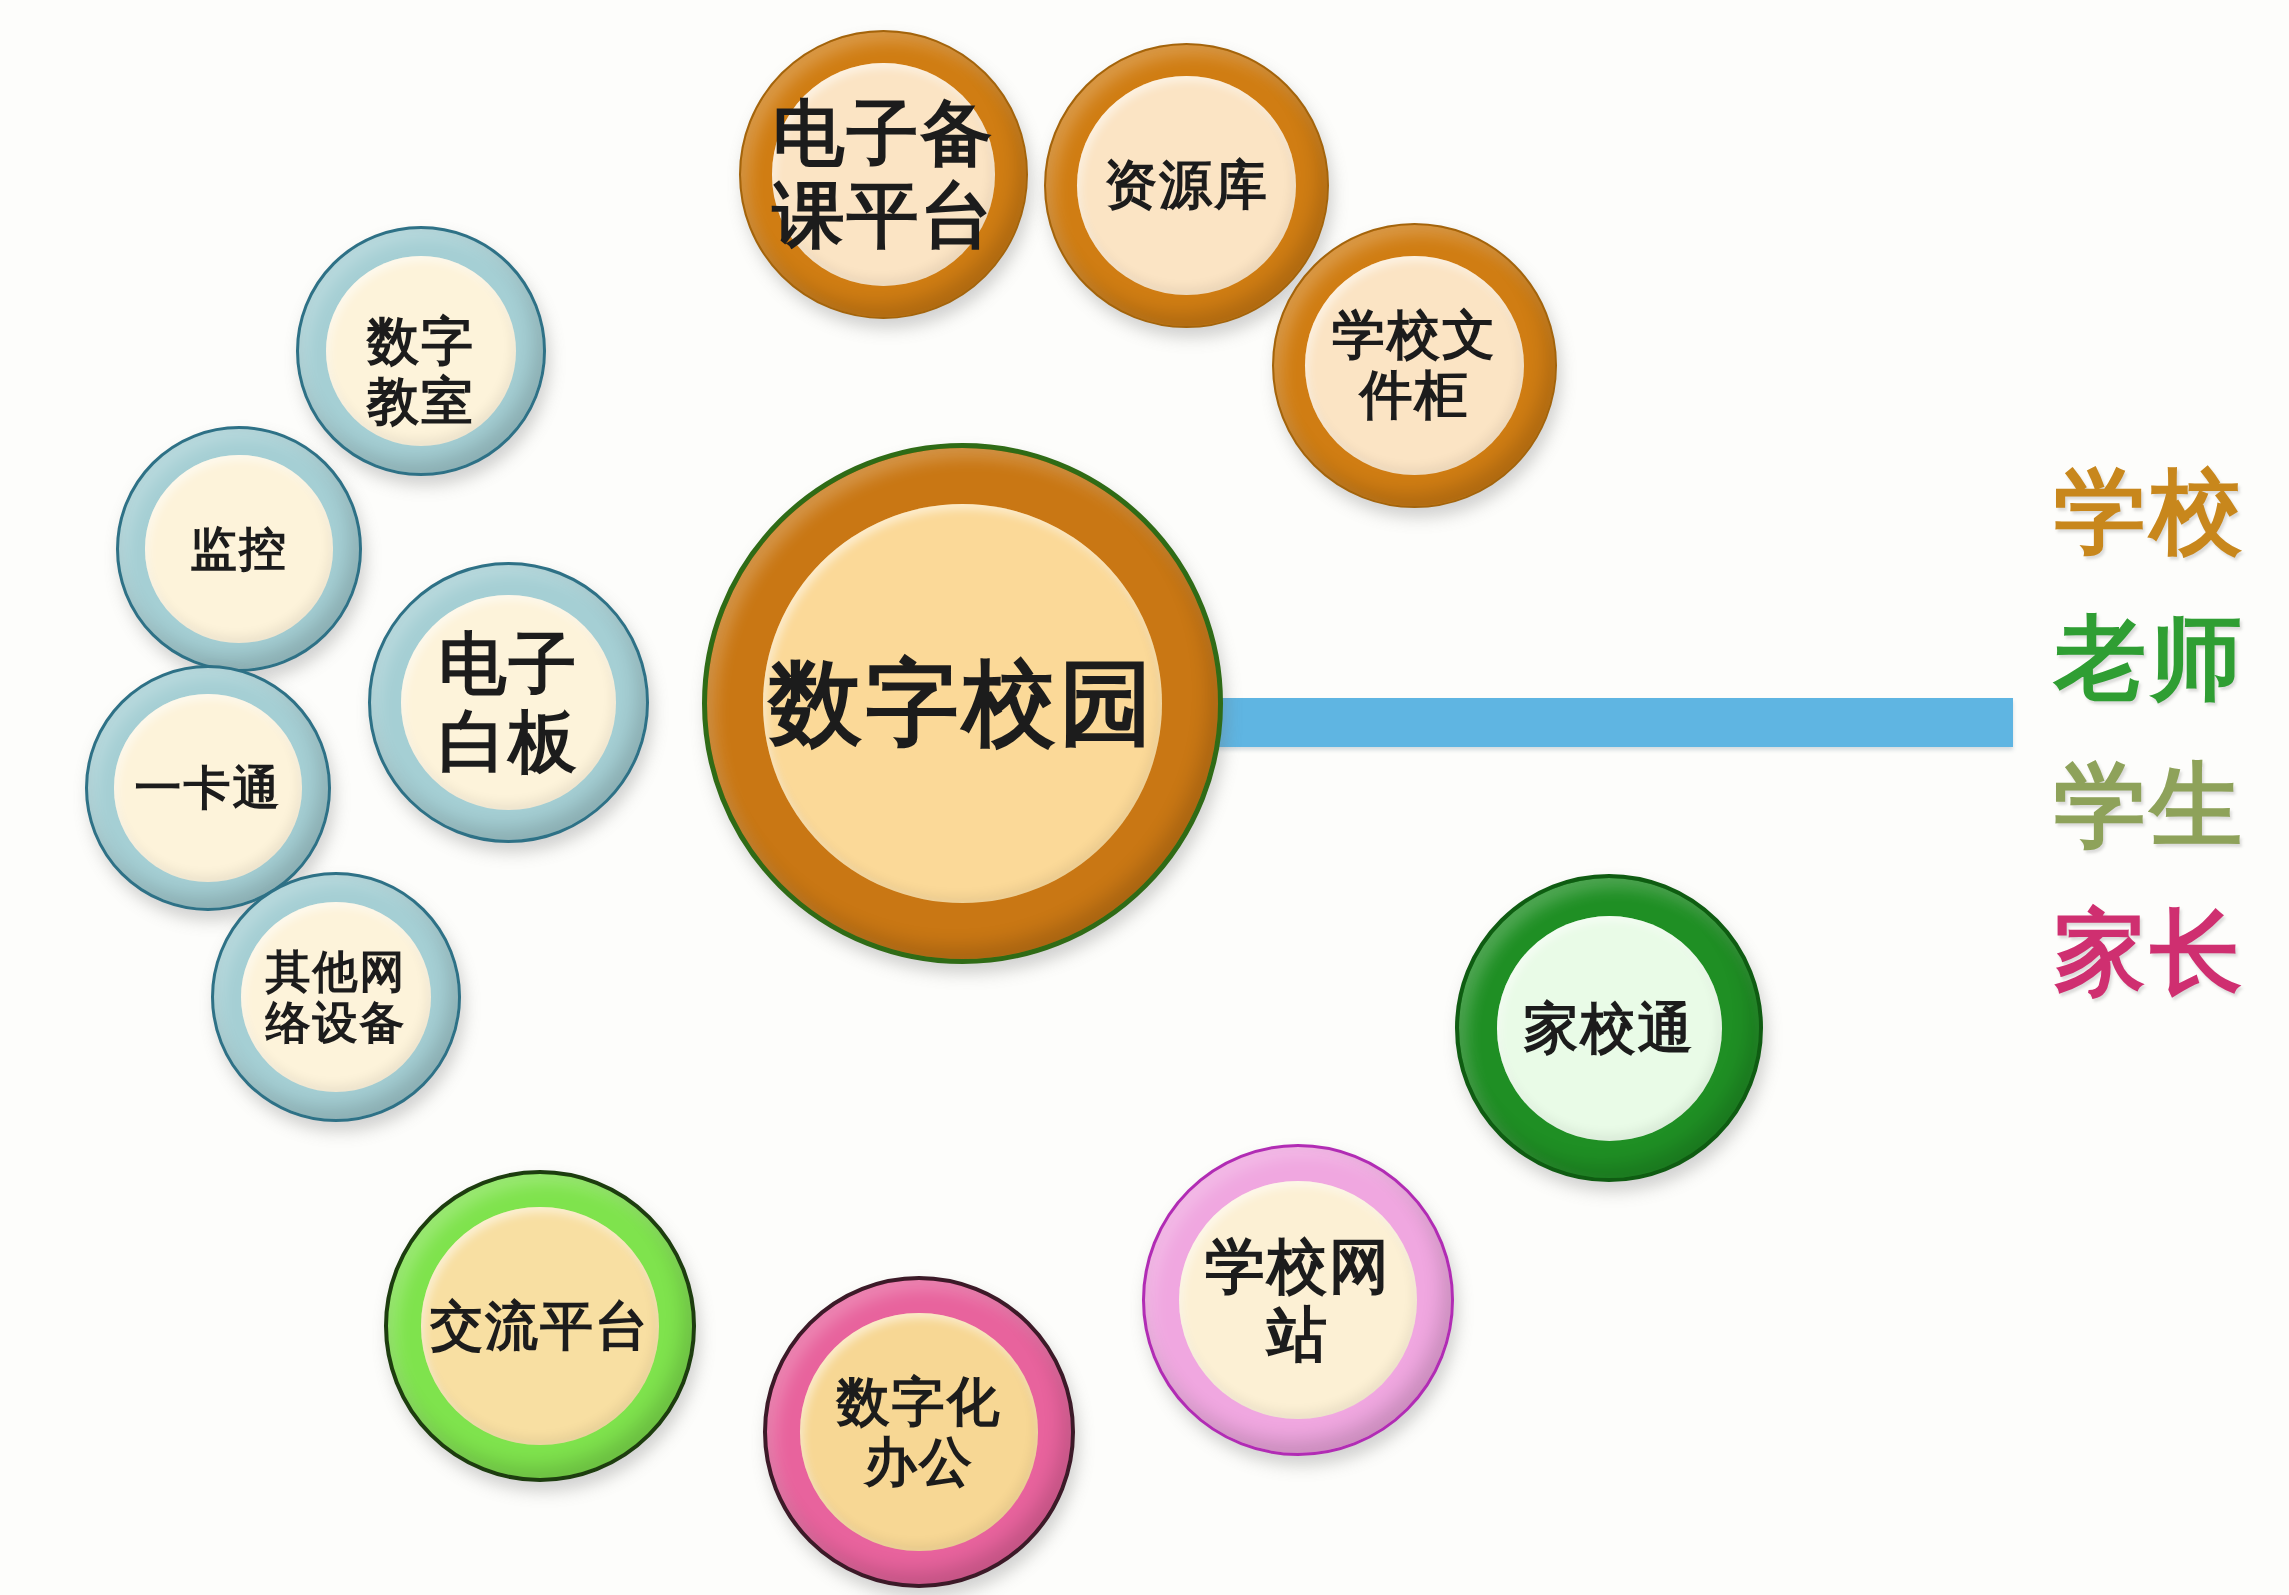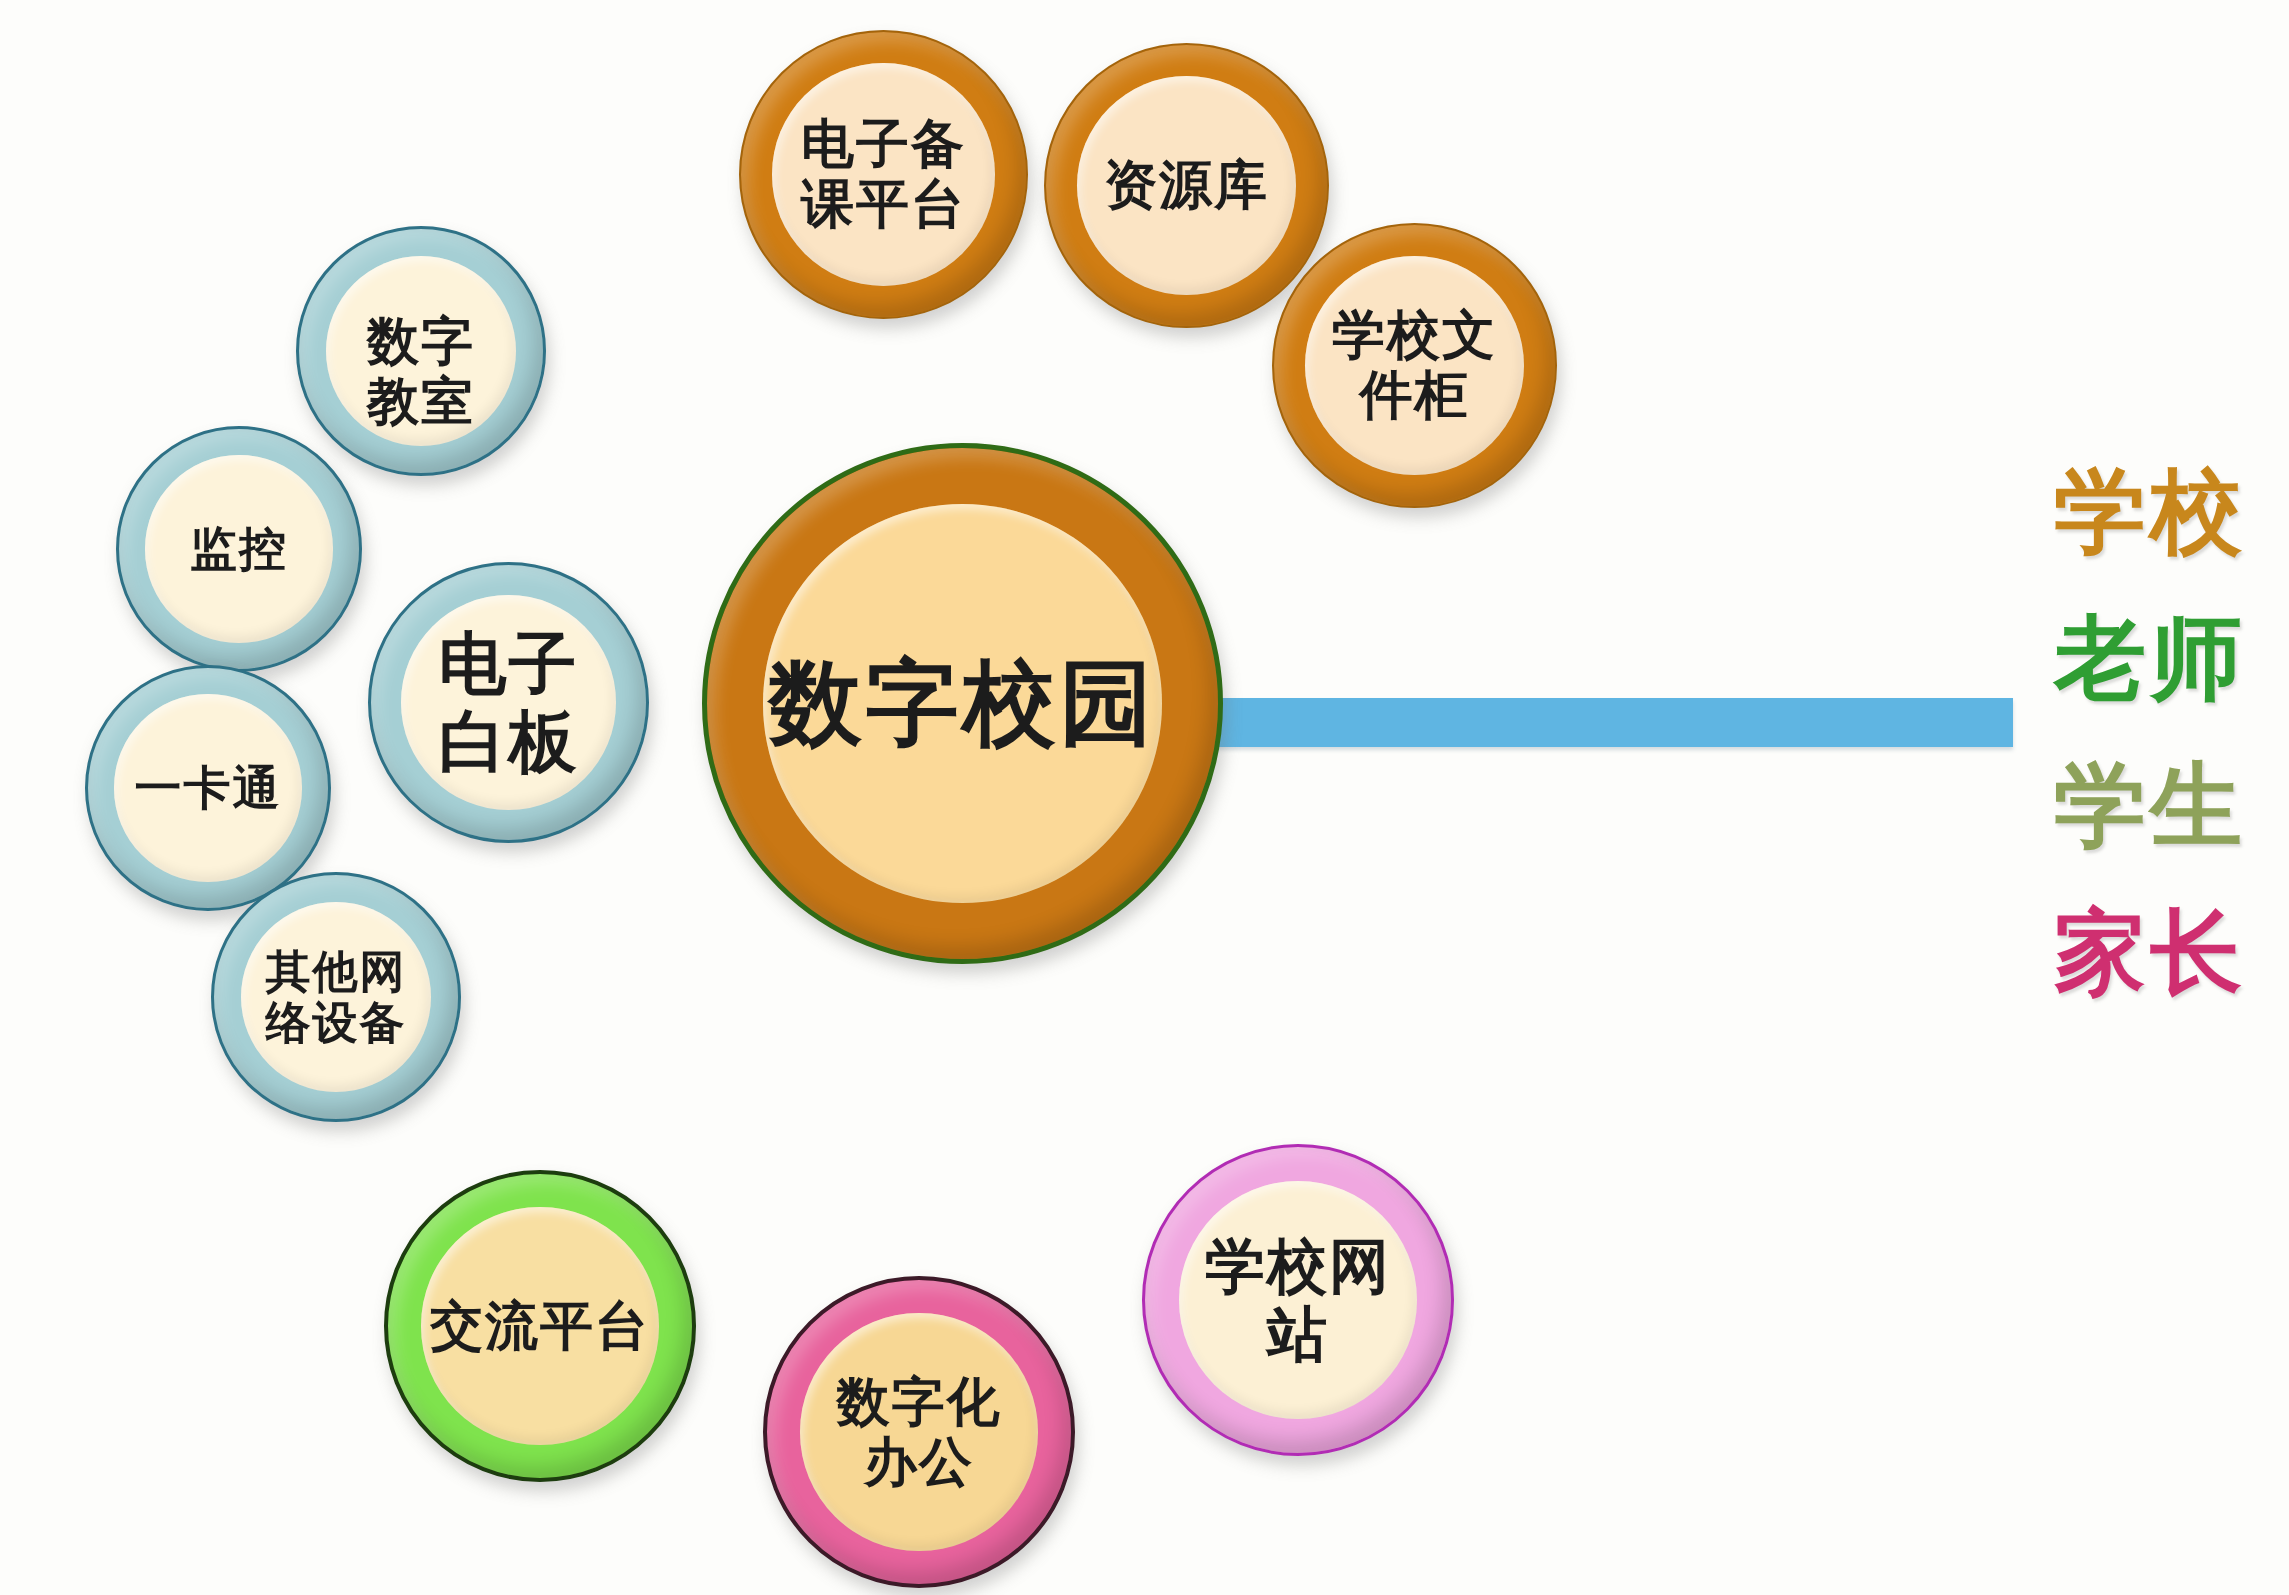--- a/index.html
+++ b/index.html
@@ -53,21 +53,21 @@
   #n-onecard       {left:85px;  top:665px; width:246px;height:246px;}
   #n-other-net     {left:211px; top:872px; width:250px;height:250px;}
   #n-center        {left:702px; top:443px; width:521px;height:521px;border-width:5.9px;z-index:3;}
   #n-comm-platform {left:384px; top:1170px;width:312px;height:312px;border-width:4.9px;}
   #n-digi-office   {left:763px; top:1276px;width:312px;height:312px;border-width:4.9px;}
   #n-school-site   {left:1142px;top:1144px;width:312px;height:312px;border-width:3.9px;}
   #n-home-school   {left:1455px;top:874px; width:308px;height:308px;border-width:4.9px;}
   #n-home-school .inner{width:75%;height:75%;}
 
   
-  #n-lesson-prep  .label{font-size:53px;}
+  #n-lesson-prep  .label{font-size:72px;}
   #n-resource-lib .label{font-size:53px;}
   #n-file-cabinet .label{font-size:53px;}
   #n-digi-class   .label{font-size:52px;margin-top:41px;}
   #n-monitor      .label{font-size:47px;}
   #n-whiteboard   .label{font-size:68px;}
   #n-onecard      .label{font-size:47px;}
   #n-other-net    .label{font-size:45px;}
   #n-center       .label{font-size:93px;letter-spacing:3.9px;}
   #n-comm-platform .label{font-size:53px;}
   #n-digi-office  .label{font-size:53px;}
@@ -161,20 +161,25 @@
       <span class="label">交流平台</span>
     </div>
   </div>
 
   <div class="node" id="n-school-site" style="--ring: #f0a7e0; --fill: #fcf0d4; --edge: #b12cb4;">
     <div class="inner">
       <span class="label">学校网站</span>
     </div>
   </div>
 
+  <div class="node" id="n-home-school" style="--ring: #1f8f24; --fill: #e9fbe7; --edge: #0f5c12;">
+    <div class="inner">
+      <span class="label">家校通</span>
+    </div>
+  </div>
 
   <div class="legend">
     <div class="legend-item" style="--c: #c8871c;">学校</div>
     <div class="legend-item" style="--c: #2f9e33;">老师</div>
     <div class="legend-item" style="--c: #8ea25a;">学生</div>
     <div class="legend-item" style="--c: #cf2f70;">家长</div>
   </div>
 
 </div>
 

